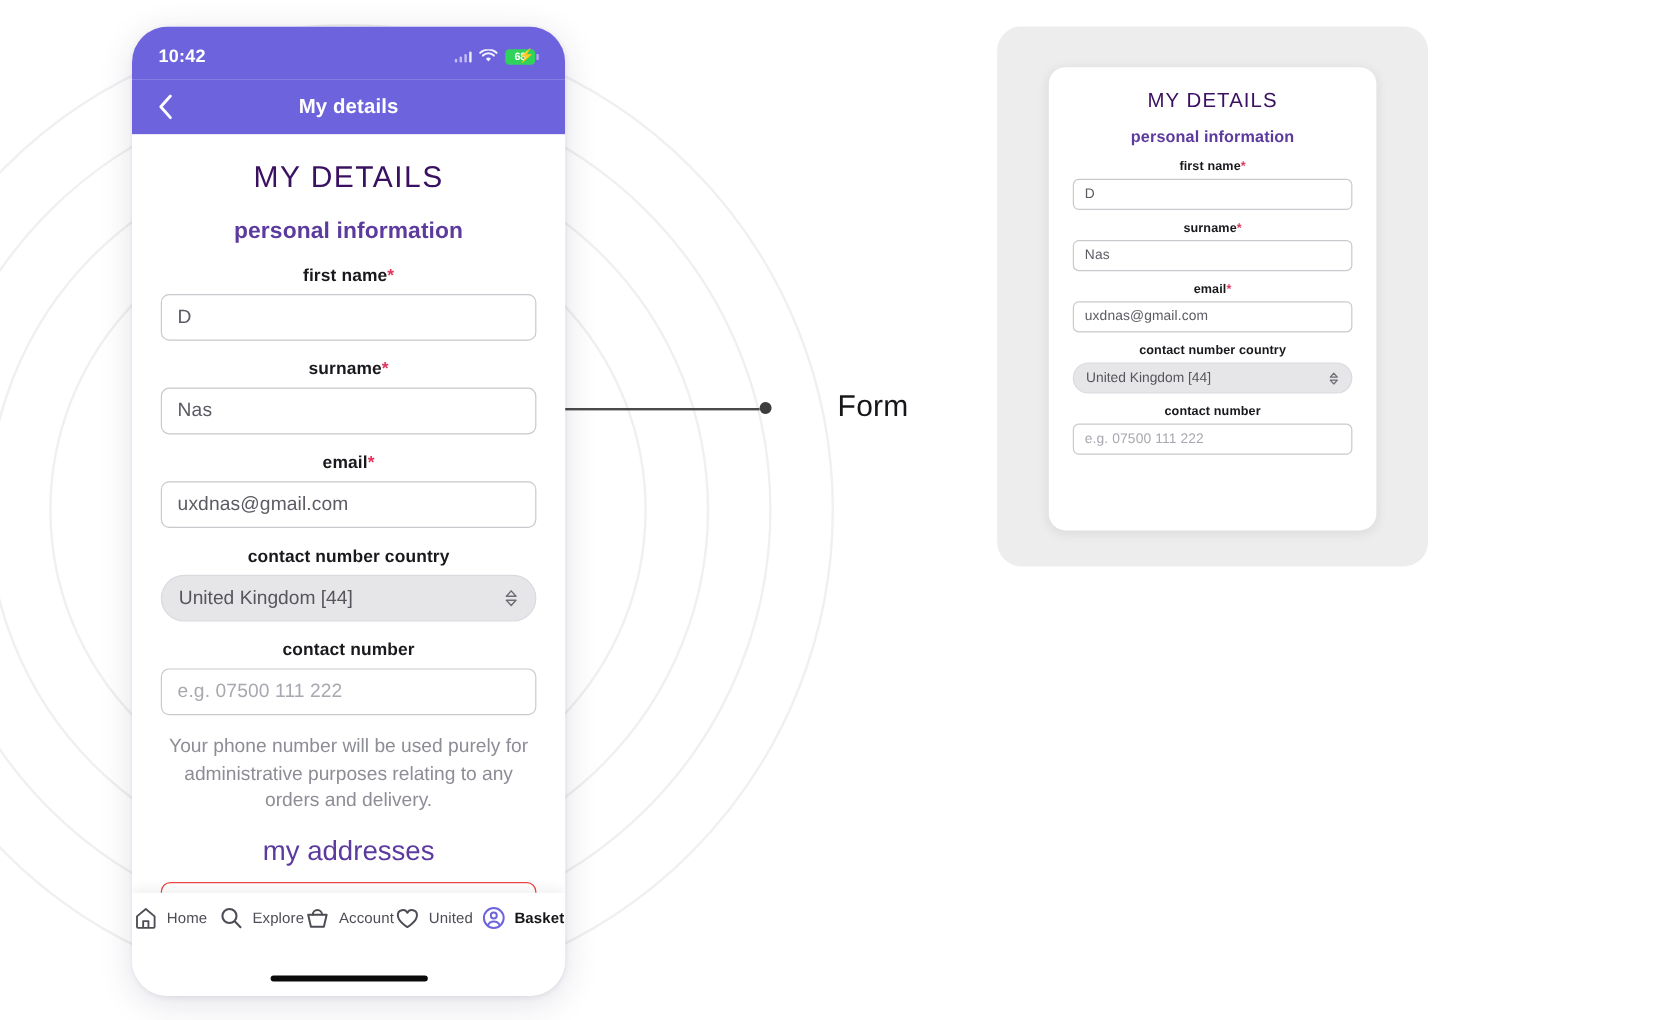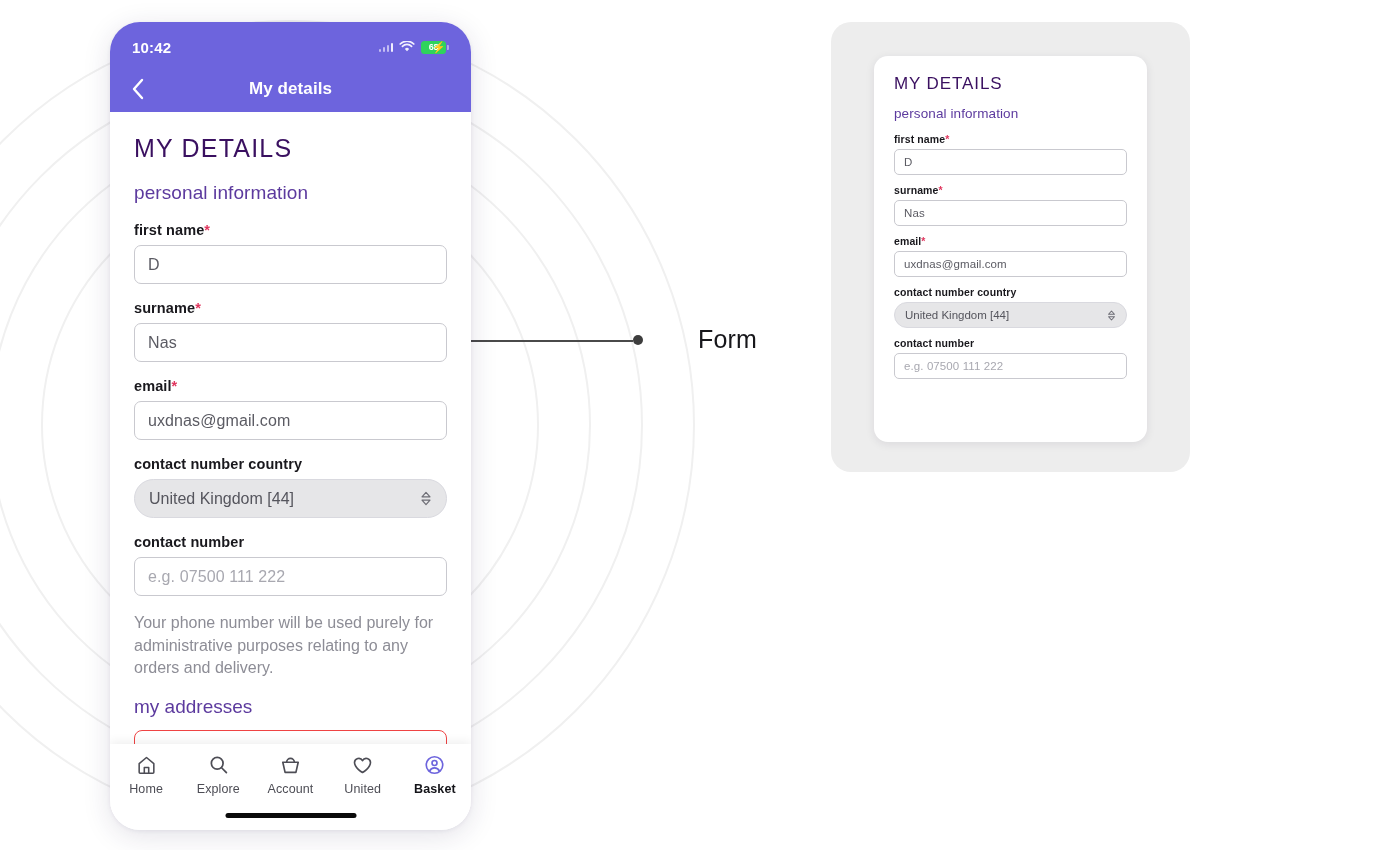--- a/index.html
+++ b/index.html
@@ -10,20 +10,21 @@
     background: #ffffff;
     font-family: "Liberation Sans", sans-serif;
     overflow: hidden;
   }
 
   #stage {
     position: relative;
     width: 1400px;
     height: 850px;
     background: #ffffff;
+    text-align: center;
   }
 
   
   .bg-decor {
     position: absolute;
     left: 0; top: 0;
     width: 1400px; height: 850px;
     pointer-events: none;
     z-index: 0;
   }
@@ -145,21 +146,21 @@
 
   h1.screen-title {
     font-size: 25px;
     font-weight: normal;
     color: #3a1060;
     letter-spacing: 1.2px;
     margin-bottom: 19px;
   }
   h2.section-sub {
     font-size: 19px;
-    font-weight: normal;
+    font-weight: bold;
     color: #5c3a9e;
     margin-bottom: 18px;
     letter-spacing: 0.1px;
   }
 
   .field { margin-bottom: 16px; }
   .field-label {
     font-size: 14.5px;
     font-weight: bold;
     color: #19181d;
@@ -201,21 +202,21 @@
 
   .helper-text {
     font-size: 16px;
     line-height: 1.42;
     color: #8d8d96;
     margin-top: 2px;
     margin-bottom: 16px;
   }
 
   h2.addr-title {
-    font-size: 19px;
+    font-size: 23px;
     font-weight: normal;
     color: #5c3a9e;
     margin-bottom: 12px;
   }
   .ghost-btn {
     width: 100%;
     height: 44px;
     border: 1px solid #ef4444;
     border-radius: 8px;
     display: flex; align-items: center; justify-content: center;
@@ -235,21 +236,21 @@
     background: #ffffff;
     box-shadow: 0 -2px 10px rgba(0,0,0,0.07);
     display: flex;
     align-items: flex-start;
     padding-top: 10px;
     z-index: 5;
   }
   .tab {
     flex: 1;
     display: flex;
-    flex-direction: column;
+    flex-direction: row;
     align-items: center;
     gap: 6px;
     cursor: pointer;
   }
   .tab .tab-label {
     font-size: 12.5px;
     color: #4d4d55;
     letter-spacing: 0.1px;
   }
   .tab.active .tab-label { color: #141419; font-weight: bold; }

